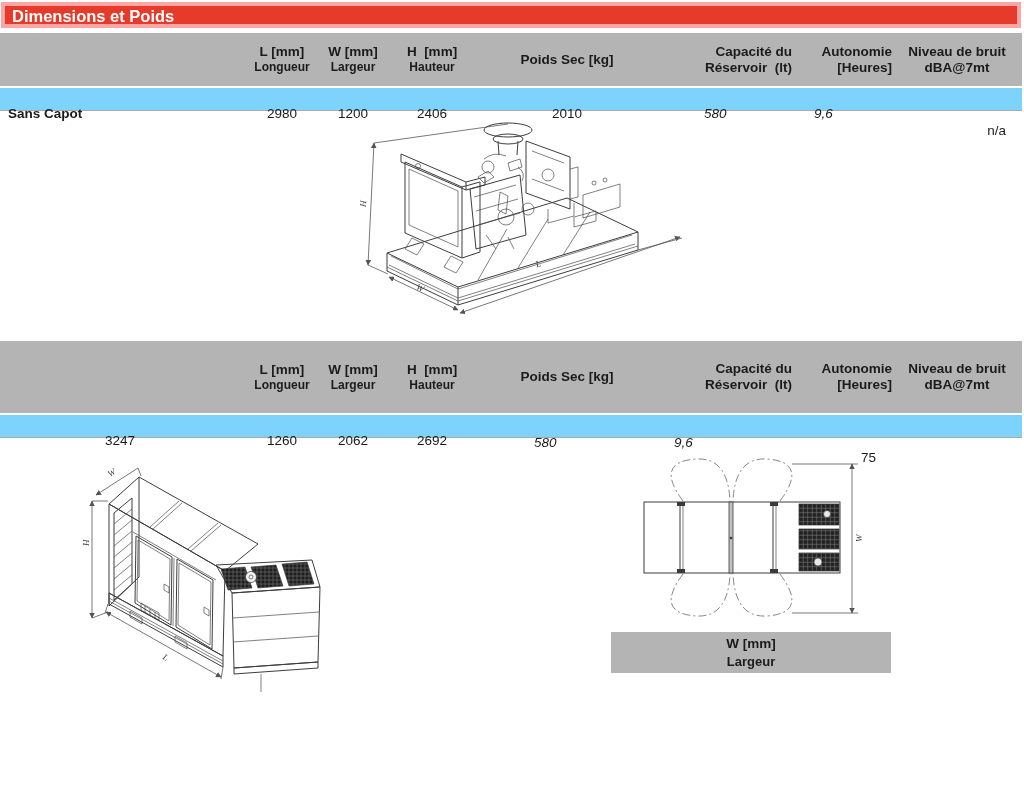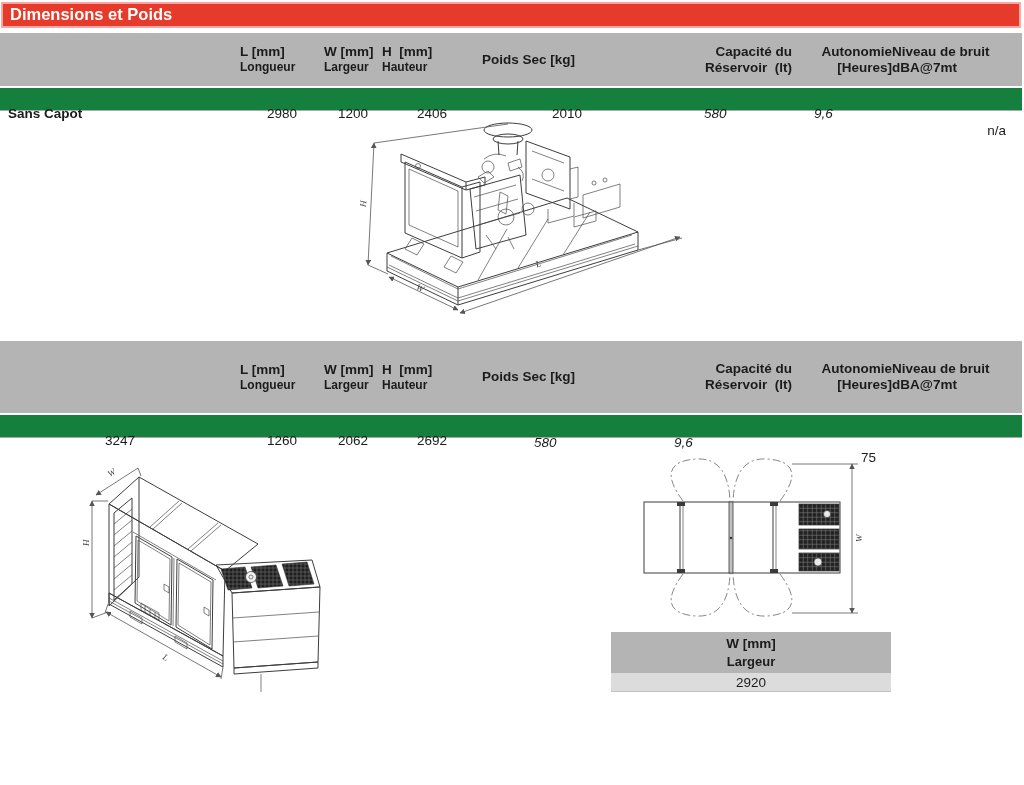--- a/index.html
+++ b/index.html
@@ -4,41 +4,41 @@
 <style>
   * { margin:0; padding:0; box-sizing:border-box; }
   html,body { background:#ffffff; }
   #page {
     position:relative; width:1024px; height:785px; background:#ffffff;
     font-family:"Liberation Sans", sans-serif; color:#1b1b1b; overflow:hidden;
   }
   
   .title-bar {
     position:absolute; left:1px; top:2px; width:1020px; height:26px;
-    background:#e63a2b; border:2px solid #fca5a5;
+    background:#e63a2b; border:4px solid #fca5a5;
     color:#ffffff; font-weight:bold; font-size:16.5px; line-height:21px;
     padding-left:7px;
   }
   
   .dtable { position:absolute; left:0; width:1022px; }
   .thead {
     display:grid;
     grid-template-columns:240px 84px 58px 100px 170px 140px 100px 130px;
     background:#b4b4b4; align-items:center; border-bottom:2px solid #ffffff;
   }
   .t1 .thead { height:55px; }
   .t2 .thead { height:74px; }
   .trow {
     display:grid;
     grid-template-columns:240px 84px 58px 100px 170px 140px 100px 130px;
-    background:#15803d; height:23px; align-items:center;
+    background:#7dd3fc; height:23px; align-items:center;
     border-bottom:1px solid #a9a9a9;
     font-size:13.5px;
   }
-  .hc { text-align:left; font-weight:bold; }
+  .hc { text-align:center; font-weight:bold; }
   .hc .l1 { font-size:13.5px; line-height:16px; white-space:pre; }
   .hc .l2 { font-size:12px;   line-height:15px; white-space:pre; }
   .hc.al  { text-align:right; }
   .col-cap.hc  { padding-left:47px; }
   .col-auto.hc { padding-left:8px; }
   .vc { text-align:center; }
   .vc.al { text-align:left;font-style:italic; }
   .row-label { font-weight:bold; padding-left:8px; text-align:left; }
   .col-cap.vc  { padding-left:52px; }
   .col-auto.vc { padding-left:22px; }
@@ -326,17 +326,16 @@
       <line class="dim" x1="222" y1="12" x2="222" y2="161" marker-start="url(#ah3)" marker-end="url(#ah3)"></line>
       <text class="dimtxt" x="226" y="90" transform="rotate(-90 229 87)">W</text>
     </svg>
   </div>
 
   <div class="subtable">
     <div class="sub-head">
       <div class="l1">W [mm]</div>
       <div class="l2">Largeur</div>
     </div>
-    <div class="sub-val">2920</div>
   </div>
 
 
 </div>
 
 </body></html>

